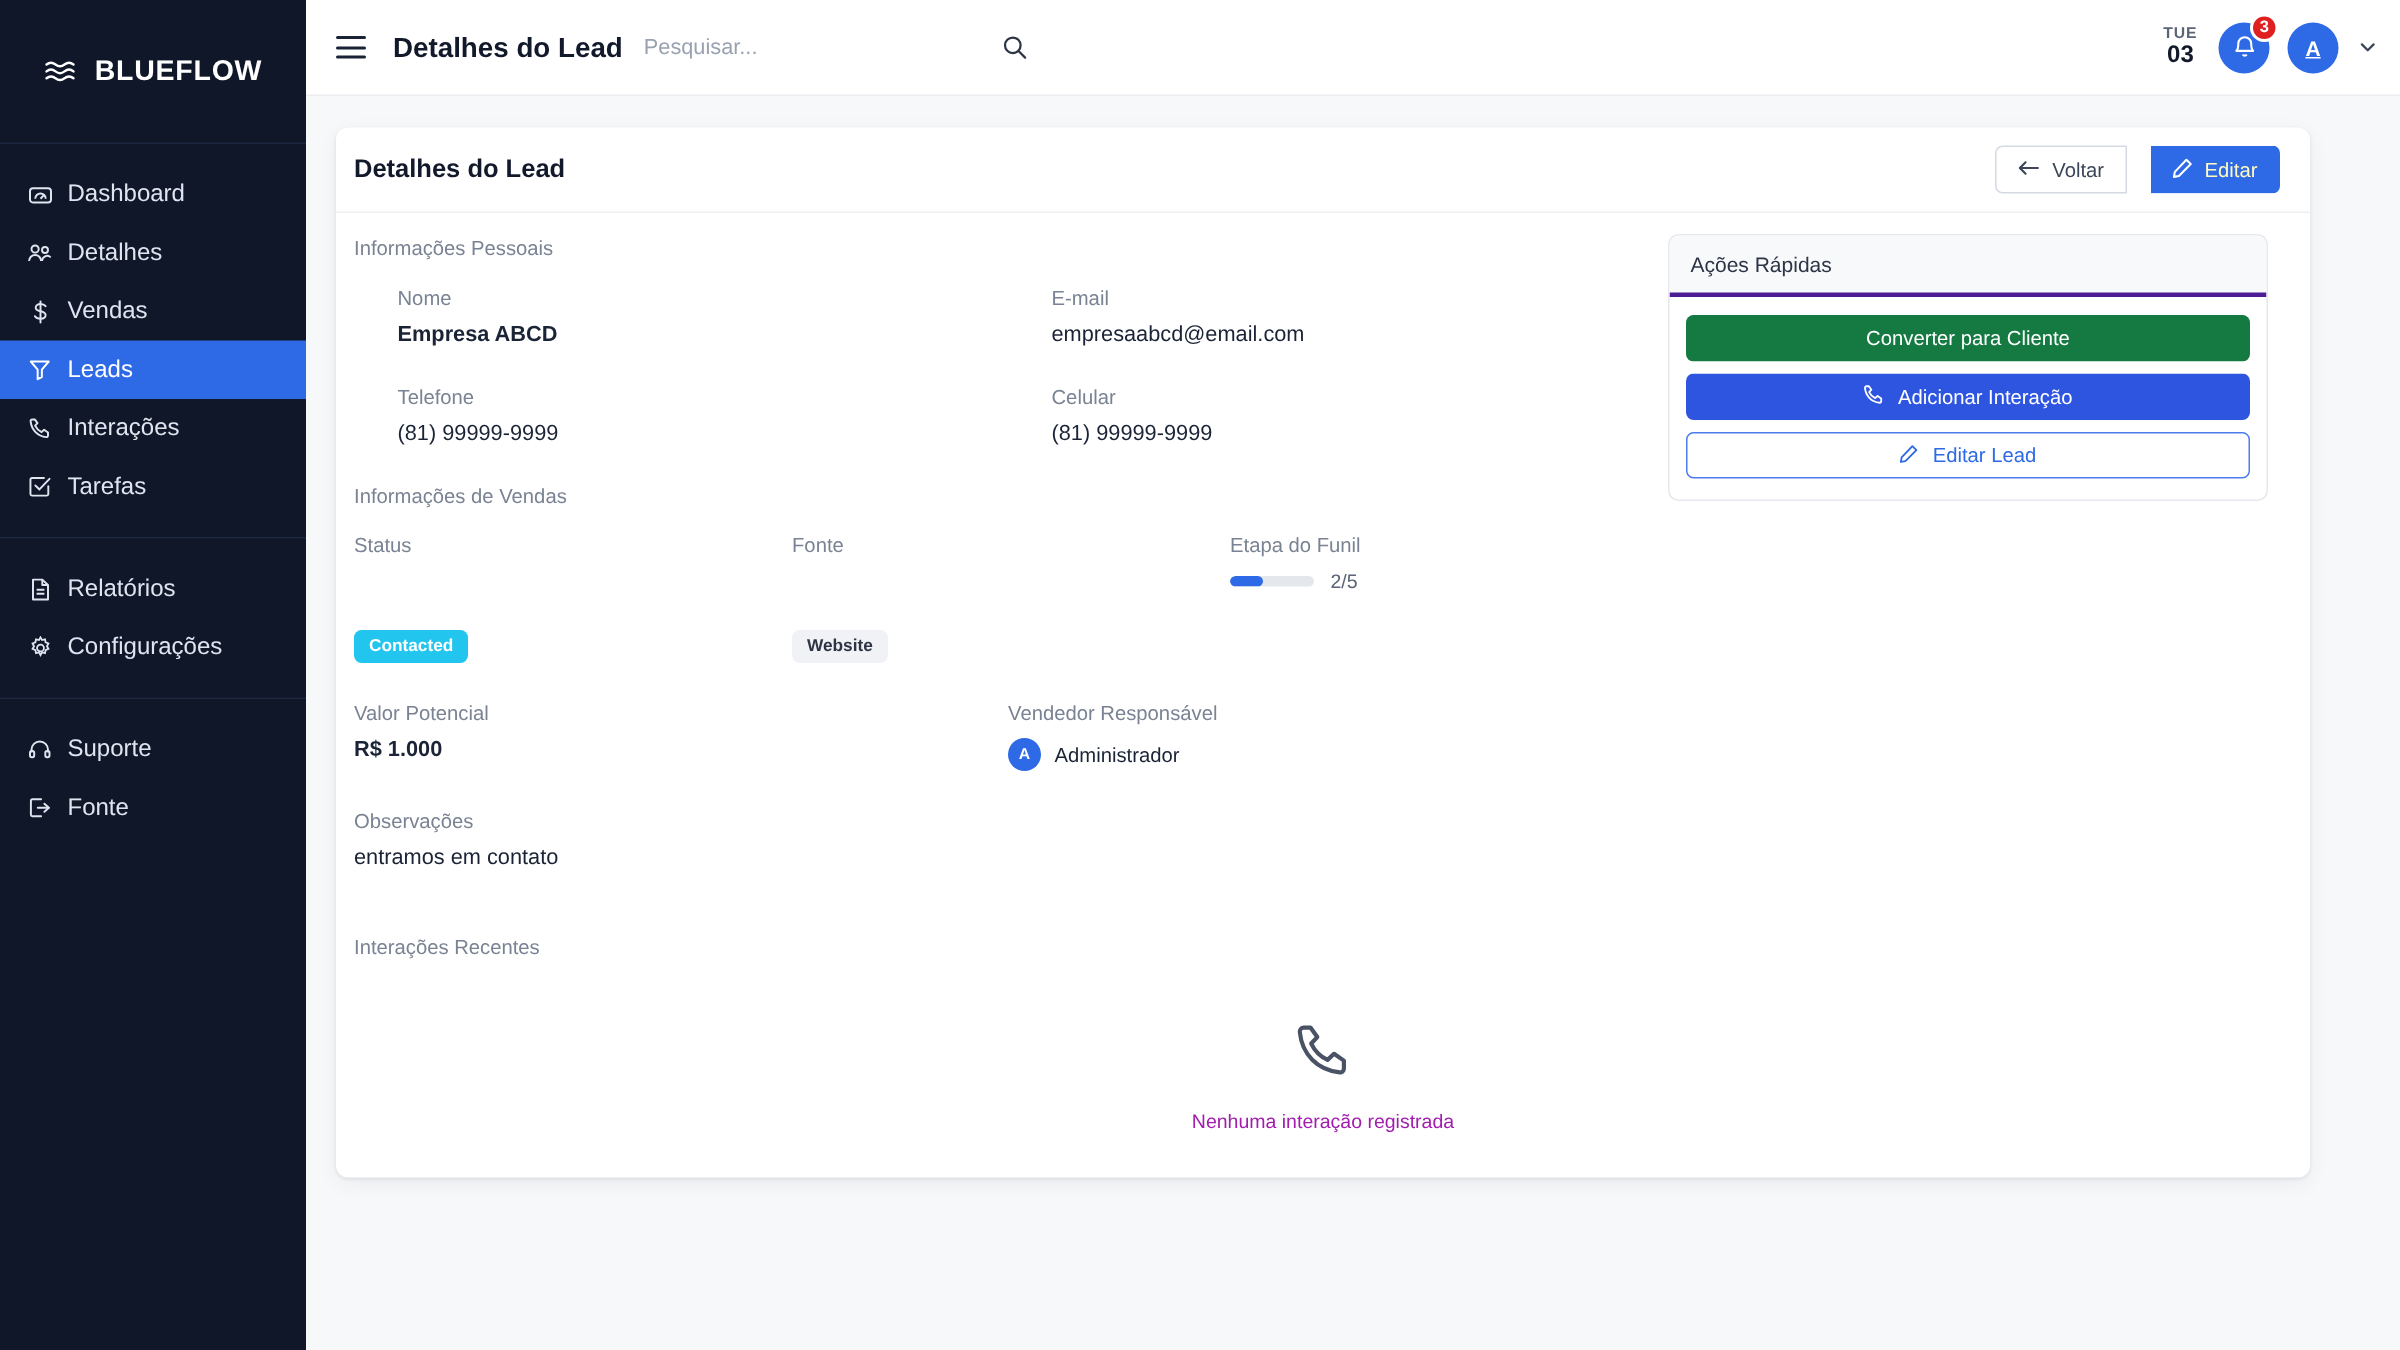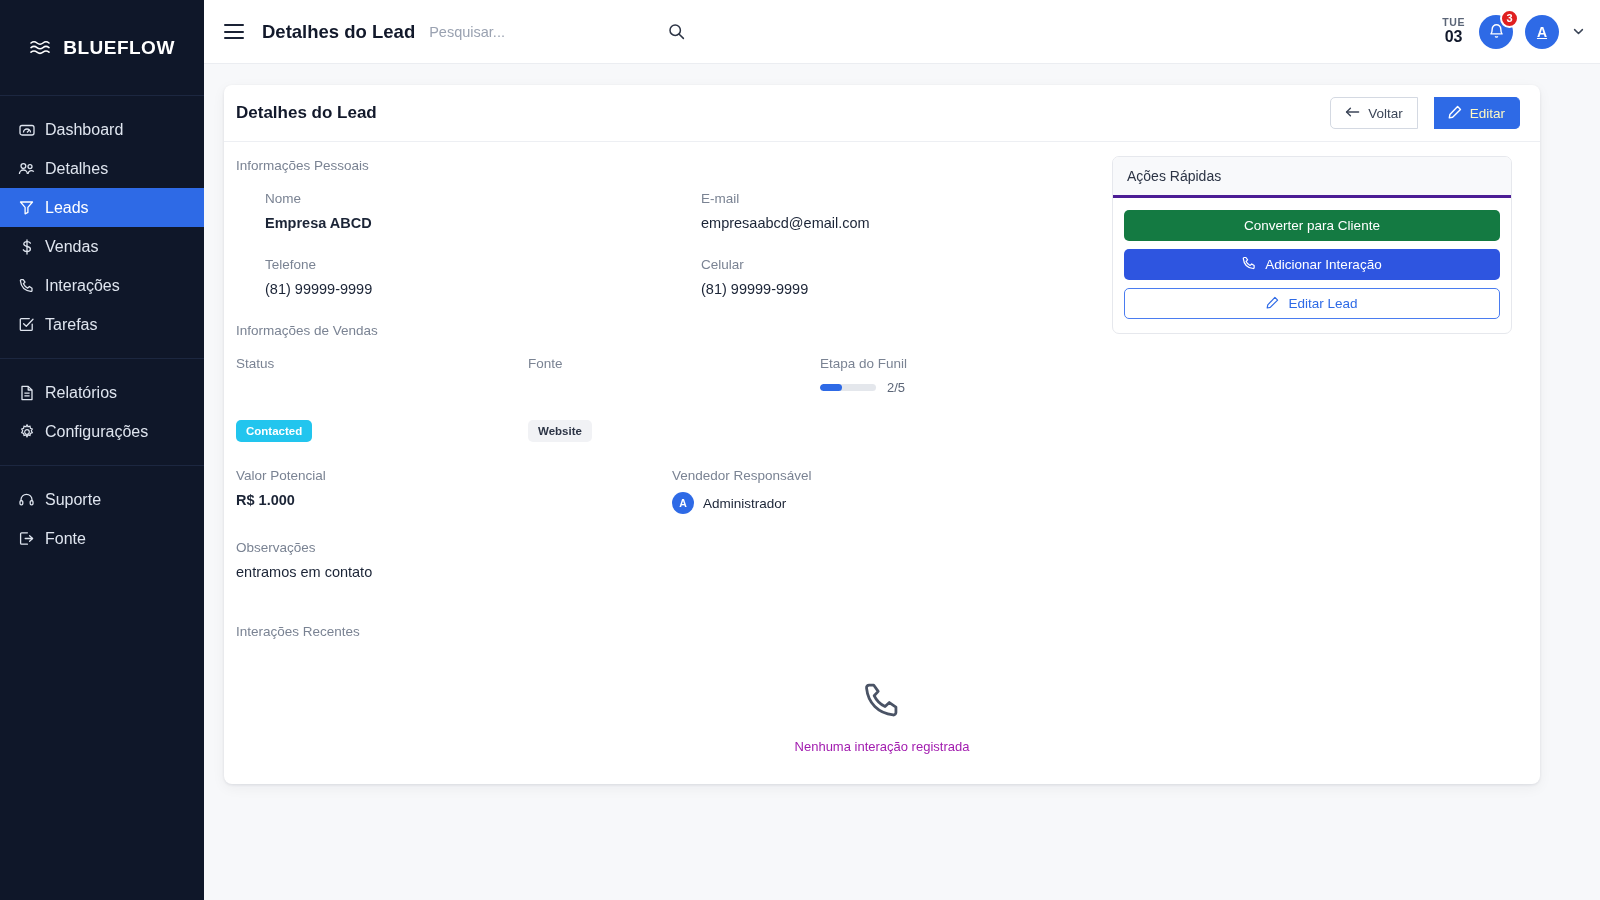--- a/index.html
+++ b/index.html
@@ -207,36 +207,36 @@
         <span class="ico">
           <svg width="17" height="16" viewBox="0 0 17 16" fill="none" stroke="#dfe5ef" stroke-width="1.3">
             <circle cx="5.4" cy="5" r="2.4"></circle>
               <path d="M1.4 13 a4 4 0 0 1 8 0"></path>
             <circle cx="12" cy="5.6" r="2"></circle>
               <path d="M10 13 a3.4 3.4 0 0 1 5.8 -2.4"></path>
           </svg>
         </span>
         <span>Detalhes</span>
       </div>
-      <div class="nav-item active">
-        <span class="ico">
-          <svg width="15" height="15" viewBox="0 0 15 15" fill="none" stroke="#ffffff" stroke-width="1.3" stroke-linejoin="round">
-            <path d="M1.5 2h12l-4.6 5.4v5l-2.8 1.4v-6.4z"></path>
-          </svg>
-        </span>
-        <span>Leads</span>
-      </div>
       <div class="nav-item">
         <span class="ico">
           <svg width="14" height="16" viewBox="0 0 14 16" fill="none" stroke="#dfe5ef" stroke-width="1.3" stroke-linecap="round">
             <path d="M7 1v14"></path>
               <path d="M10.4 4.1 C9.6 3 8.3 2.7 7 2.7 c-1.8 0 -3.2 .9 -3.2 2.4 c0 3.2 6.6 1.6 6.6 4.9 c0 1.6 -1.5 2.5 -3.4 2.5 c-1.6 0 -3 -.5 -3.7 -1.7"></path>
           </svg>
         </span>
         <span>Vendas</span>
+      </div>
+      <div class="nav-item active">
+        <span class="ico">
+          <svg width="15" height="15" viewBox="0 0 15 15" fill="none" stroke="#ffffff" stroke-width="1.3" stroke-linejoin="round">
+            <path d="M1.5 2h12l-4.6 5.4v5l-2.8 1.4v-6.4z"></path>
+          </svg>
+        </span>
+        <span>Leads</span>
       </div>
       <div class="nav-item">
         <span class="ico">
           <svg width="15" height="15" viewBox="0 0 15 15" fill="none" stroke="#dfe5ef" stroke-width="1.3" stroke-linejoin="round">
             <path d="M4.2 1.6 L6 4.1 L4.4 5.8 c.9 1.9 2.4 3.4 4.3 4.3 L10.4 8.5 L13 10.3 v2.1 c0 .6 -.5 1.1 -1.1 1 C6 12.7 2 8.7 1.4 2.8 C1.3 2.2 1.8 1.6 2.4 1.6 z"></path>
           </svg>
         </span>
         <span>Interações</span>
       </div>
       <div class="nav-item">

